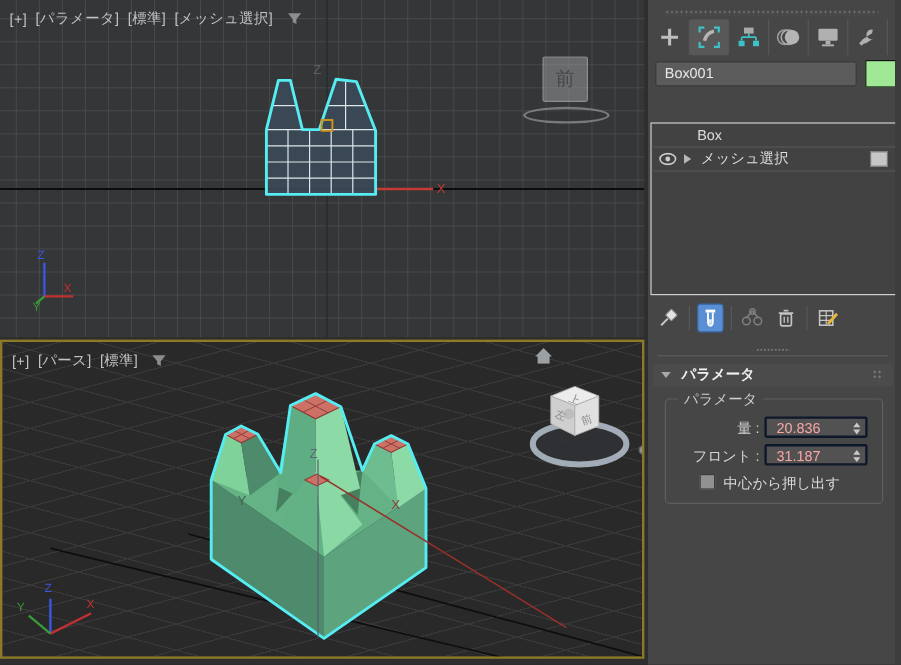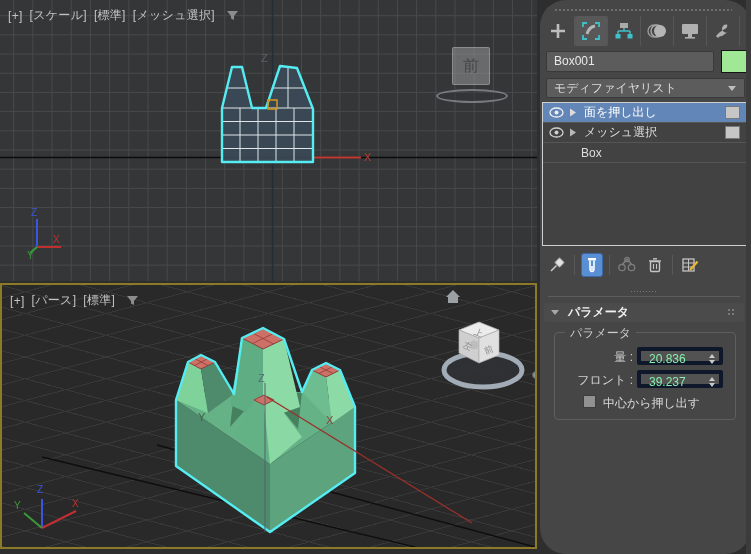--- a/index.html
+++ b/index.html
@@ -30,21 +30,21 @@
   .vcube-face2d { left:452px; top:47px; width:38px; height:38px; border-radius:2px;
     background:rgba(158,158,158,.5); border:1px solid rgba(205,205,205,.35);
     display:flex; align-items:center; justify-content:center;
     font-size:16px; color:rgba(70,70,70,.95); z-index:4; }
   .vcube-ring2d { left:436px; top:89px; width:72px; height:14px; border-radius:50%;
     border:2px solid rgba(175,180,185,.55); background:rgba(50,50,50,.35); z-index:3; }
 
   svg text { user-select:none; }
 
   
-  #panel { left:540px; top:0; width:211px; height:554px; background:#464646;border-radius:26px; }
+  #panel { left:540px; top:0; width:211px; height:554px; background:#464646; }
   #panel-scroll { right:0; top:0; width:5px; height:554px; background:#3c3c3c; }
   .drag-dots { left:14px; top:8px; width:178px; height:5px;
     background-image:radial-gradient(#6e6e6e 1px, transparent 1.1px);
     background-size:4px 4px; }
 
   .tabs { left:2px; top:16px; height:30px; display:flex; align-items:center; }
   .tab { width:33px; height:30px; display:flex; align-items:center; justify-content:center;
     border-right:1px solid #565656; }
   .tab.active { background:#585858; border-radius:2px; }
 
@@ -94,41 +94,41 @@
     background-image:radial-gradient(#7a7a7a 1px, transparent 1.1px);
     background-size:4px 4px; }
 
   .group-box { left:14px; top:332px; width:182px; height:88px;
     border:1px solid #5e5e5e; border-radius:4px; }
   .group-title { position:absolute; left:10px; top:-8px; padding:0 5px;
     background:#464646; font-size:12px; color:#cfcfcf; }
   .prm-row { position:absolute; left:0; width:100%; height:18px; }
   .prm-row .plabel { position:absolute; right:102px; top:2px; font-size:12px; color:#d2d2d2; }
   .prm-field { position:absolute; left:82px; top:0; width:86px; height:18px;
-    background:#525252; border:4px solid #0f172a; border-radius:2px;
-    color:#86efac; font-size:12px; line-height:16px; padding-left:8px; }
+    background:#525252; border:2px solid #0f172a; border-radius:2px;
+    color:#fca5a5; font-size:12px; line-height:16px; padding-left:8px; }
   .spin { position:absolute; right:1px; top:1px; width:13px; height:14px;
     display:flex; flex-direction:column; align-items:center; justify-content:center; gap:2px; }
   .spin .up { width:0; height:0; border-left:3.5px solid transparent;
     border-right:3.5px solid transparent; border-bottom:4px solid #c9c9c9; }
   .spin .dn { width:0; height:0; border-left:3.5px solid transparent;
     border-right:3.5px solid transparent; border-top:4px solid #c9c9c9; }
   .chk-row { position:absolute; left:28px; top:62px; display:flex; }
   .chk { width:13px; height:13px; background:#919191; border:1px solid #3c3c3c; }
   .chk-lbl { margin-left:7px; font-size:12px; color:#dadada; }
 </style>
 </head>
 <body>
 
 <div id="stage">
 
   <div id="vp-front" class="abs">
     <div class="vp-caption abs">
       <span>[+]</span>
-      <span>[スケール]</span>
+      <span>[パラメータ]</span>
       <span>[標準]</span>
       <span>[メッシュ選択]</span>
       <svg class="cap-funnel" width="13" height="11">
         <path d="M1,1 H12 L8,6 V10 L5,8.5 V6 Z" fill="#8d8d8d"></path>
       </svg>
     </div>
 
     <svg class="abs" width="537" height="281" style="left:0;top:0">
 
       <line x1="0" y1="157.5" x2="537" y2="157.5" stroke="#0c0c0c" stroke-width="1.6"></line>
@@ -296,50 +296,35 @@
         <svg width="20" height="20">
           <path d="M13,3 a4,4 0 1 0 3,6 L10,15 a2,2 0 0 1 -3,-3 L13,6 Z" fill="#b0b0b0" transform="rotate(12 10 10)"></path>
           <path d="M4,16 l3,-3" stroke="#b0b0b0" stroke-width="3"></path>
         </svg>
       </div>
     </div>
 
     <div class="name-field abs">Box001</div>
     <div class="color-swatch abs"></div>
 
-    <div class="mod-list abs">
-      <span>モディファイヤリスト</span>
-      <i class="dd-arrow"></i>
-    </div>
 
     <div class="stack abs">
-      <div class="stack-row selected">
-        <svg class="eye" width="15" height="11">
-          <ellipse cx="7.5" cy="5.5" rx="6.5" ry="4.5" fill="none" stroke="#efefef" stroke-width="1.3"></ellipse>
-          <circle cx="7.5" cy="5.5" r="2" fill="#efefef"></circle>
-        </svg>
-        <svg class="tri" width="8" height="9">
-          <polygon points="1,0.5 7,4.5 1,8.5" fill="#dcdcdc"></polygon>
-        </svg>
-        <span class="lbl">面を押し出し</span>
-        <span class="stack-toggle"></span>
+      <div class="stack-row">
+        <span class="lbl base">Box</span>
       </div>
       <div class="stack-row">
         <svg class="eye" width="15" height="11">
           <ellipse cx="7.5" cy="5.5" rx="6.5" ry="4.5" fill="none" stroke="#cfcfcf" stroke-width="1.3"></ellipse>
           <circle cx="7.5" cy="5.5" r="2" fill="#cfcfcf"></circle>
         </svg>
         <svg class="tri" width="8" height="9">
           <polygon points="1,0.5 7,4.5 1,8.5" fill="#b8b8b8"></polygon>
         </svg>
         <span class="lbl">メッシュ選択</span>
         <span class="stack-toggle"></span>
-      </div>
-      <div class="stack-row">
-        <span class="lbl base">Box</span>
       </div>
     </div>
 
     <div class="stack-bar abs">
       <div class="sbtn">
         <svg width="18" height="18">
           <line x1="3" y1="15" x2="8.5" y2="9.5" stroke="#c8c8c8" stroke-width="1.6"></line>
           <rect x="8" y="3" width="7" height="7" rx="1" transform="rotate(45 11.5 6.5)" fill="#e2e2e2" stroke="#8a8a8a"></rect>
         </svg>
       </div>
@@ -400,21 +385,21 @@
           <span class="spin">
               <i class="up"></i>
               <i class="dn"></i>
             </span>
         </div>
       </div>
 
       <div class="prm-row" style="top:37px">
         <span class="plabel">フロント :</span>
         <div class="prm-field">
-          <span>39.237</span>
+          <span>31.187</span>
           <span class="spin">
               <i class="up"></i>
               <i class="dn"></i>
             </span>
         </div>
       </div>
 
       <div class="chk-row">
         <span class="chk"></span>
         <span class="chk-lbl">中心から押し出す</span>

